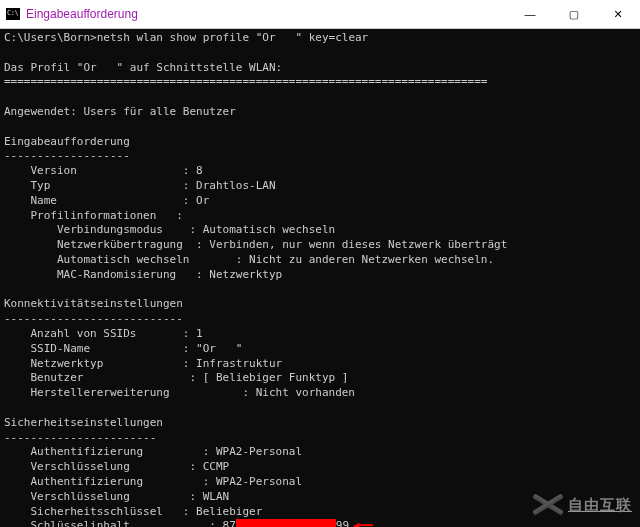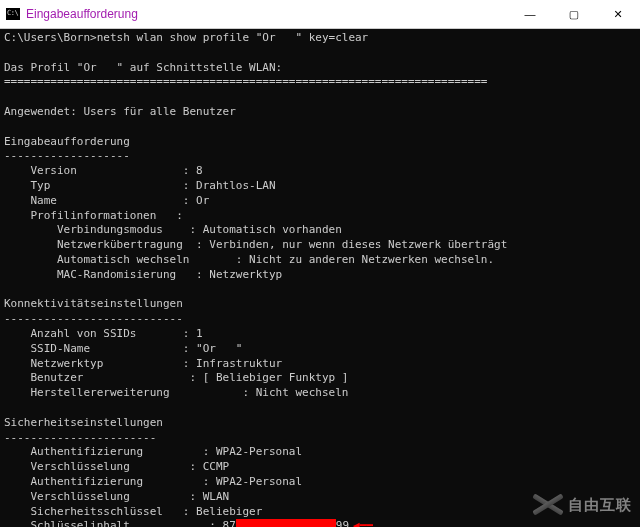--- a/index.html
+++ b/index.html
@@ -6,21 +6,21 @@
   .win{width:640px;height:527px;background:#0c0c0c;position:relative;font-family:Consolas,monospace;font-size:11px;color:#cccccc;overflow:hidden;}
   .titlebar{height:28px;background:#ffffff;display:flex;align-items:center;border-bottom:1px solid #ccc;}
   .titlebar .ticon{width:14px;height:12px;margin-left:6px;margin-right:6px;background:#000;position:relative;}
   .titlebar .ticon::after{content:"C:\\";color:#ccc;font-size:7px;position:absolute;top:1px;left:1px;letter-spacing:-0.5px;}
   .title{color:#a21caf;font-family:"Segoe UI",sans-serif;font-size:12px;flex:1;}
   .wbtn{width:44px;height:28px;text-align:center;line-height:28px;font-family:"Segoe UI",sans-serif;font-size:11px;color:#000;}
   .wbtn.close{width:44px;}
   .term{padding:2px 4px;white-space:pre;line-height:14.8px;}
   .redact{display:inline-block;width:100px;height:11px;background:#ff0000;vertical-align:-1px;}
   .arrow{display:inline-block;color:#ff0000;font-weight:bold;margin-left:4px;}
-  .watermark{position:absolute;right:8px;bottom:8px;display:flex;align-items:center;opacity:0.75;}
+  .watermark{position:absolute;right:8px;bottom:8px;display:flex;align-items:center;opacity:0.75;text-decoration:underline;}
   .wm-x{position:relative;width:32px;height:28px;margin-right:4px;}
   .wm-x .stroke{position:absolute;width:34px;height:5px;background:linear-gradient(#777,#555);top:11px;left:-1px;border-radius:2px;}
   .wm-x .s1{transform:rotate(32deg);}
   .wm-x .s2{transform:rotate(-32deg);}
   .wm-txt{color:#aaa;font-family:"Microsoft YaHei",sans-serif;font-size:15px;font-weight:bold;letter-spacing:1px;}
 </style>
 </head>
 <body>
 
 <div class="win">
@@ -38,32 +38,32 @@
 <span>=========================================================================</span>
 
 <span>Angewendet: Users für alle Benutzer</span>
 
 <span>Eingabeaufforderung</span>
 <span>-------------------</span>
 <span>    Version                : 8</span>
 <span>    Typ                    : Drahtlos-LAN</span>
 <span>    Name                   : Or</span>
 <span>    Profilinformationen   :</span>
-<span>        Verbindungsmodus    : Automatisch vorhanden</span>
+<span>        Verbindungsmodus    : Automatisch wechseln</span>
 <span>        Netzwerkübertragung  : Verbinden, nur wenn dieses Netzwerk überträgt</span>
 <span>        Automatisch wechseln       : Nicht zu anderen Netzwerken wechseln.</span>
 <span>        MAC-Randomisierung   : Netzwerktyp</span>
 
 <span>Konnektivitätseinstellungen</span>
 <span>---------------------------</span>
 <span>    Anzahl von SSIDs       : 1</span>
 <span>    SSID-Name              : "Or   "</span>
 <span>    Netzwerktyp            : Infrastruktur</span>
 <span>    Benutzer                : [ Beliebiger Funktyp ]</span>
-<span>    Herstellererweiterung           : Nicht wechseln</span>
+<span>    Herstellererweiterung           : Nicht vorhanden</span>
 
 <span>Sicherheitseinstellungen</span>
 <span>-----------------------</span>
 <span>    Authentifizierung         : WPA2-Personal</span>
 <span>    Verschlüsselung         : CCMP</span>
 <span>    Authentifizierung         : WPA2-Personal</span>
 <span>    Verschlüsselung         : WLAN</span>
 <span>    Sicherheitsschlüssel   : Beliebiger</span>
 <span>    Schlüsselinhalt            : 87</span><span class="redact"></span><span>99</span><span class="arrow">◀━━</span>
 

